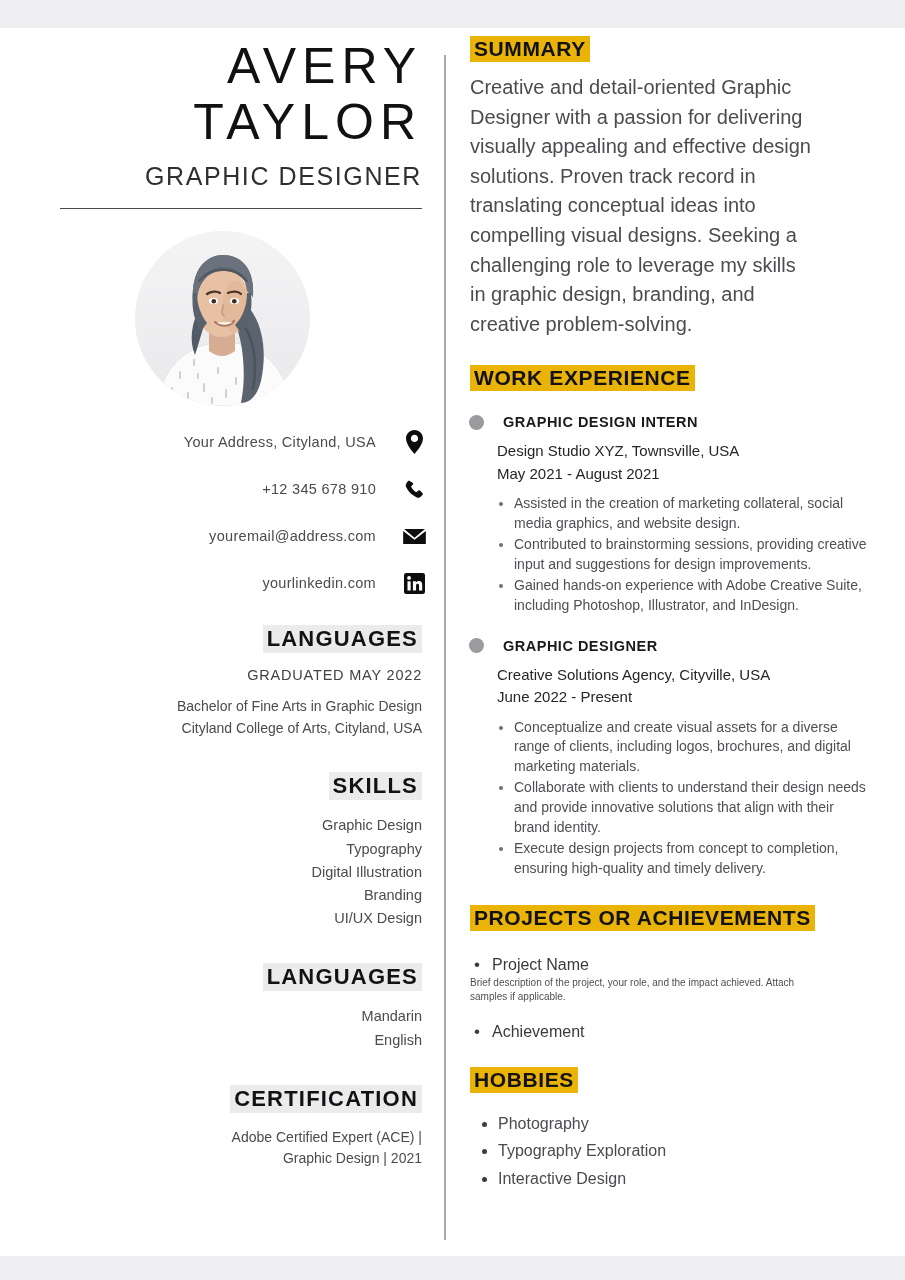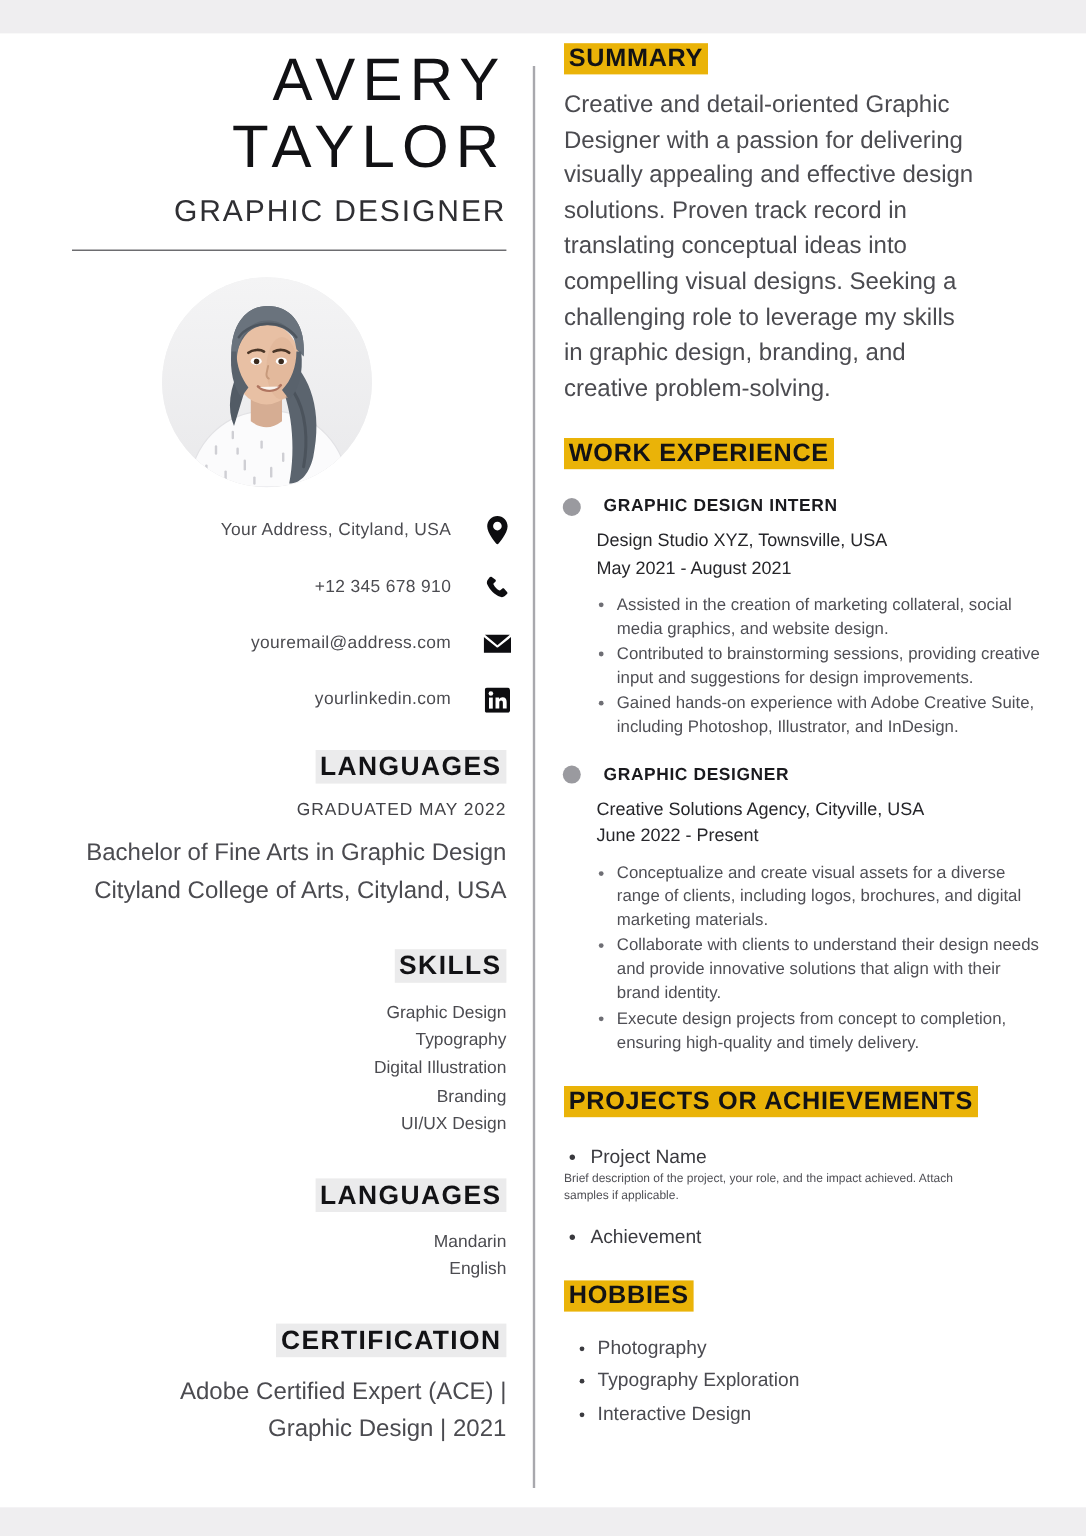--- a/index.html
+++ b/index.html
@@ -131,21 +131,21 @@
     margin-bottom: 14px;
   }
   .lsection-sub {
     font-size: 14.5px;
     letter-spacing: 0.8px;
     color: #424247;
     margin-bottom: 13px;
     font-weight: 400;
   }
   .lsection-line {
-    font-size: 20px;
+    font-size: 14px;
     color: #4b4b50;
     line-height: 1.55;
   }
   .plainlist { list-style: none; margin: 0; padding: 0; }
   .plainlist li {
     font-size: 14.5px;
     color: #4b4b50;
     line-height: 1.6;
   }
 

